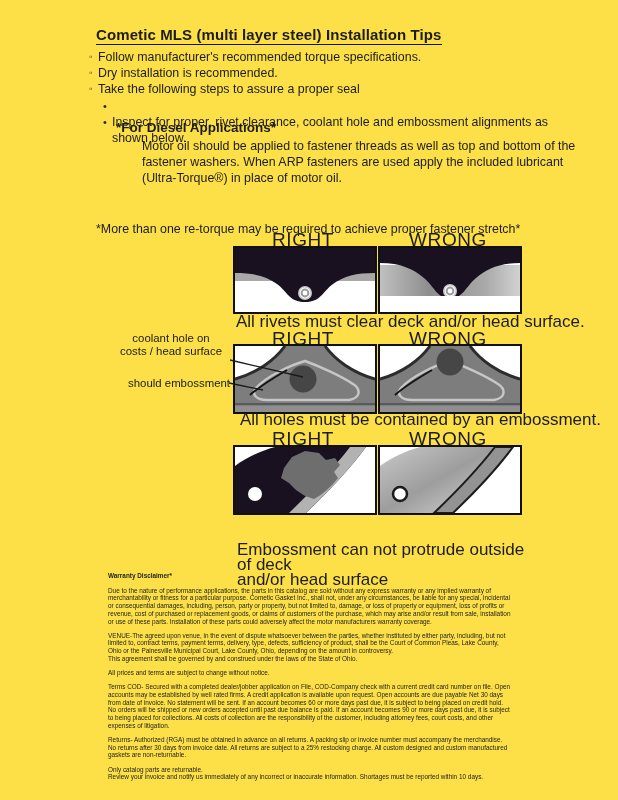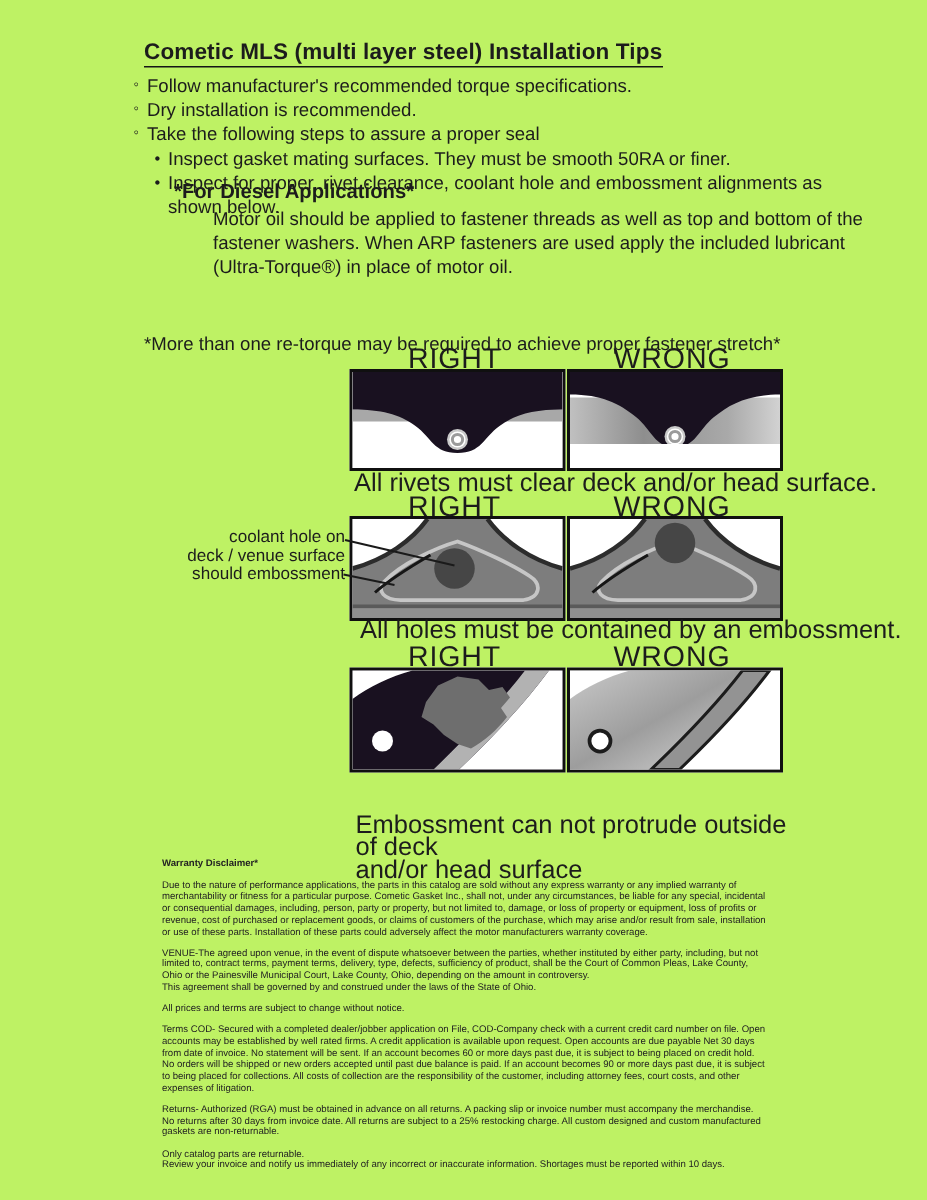--- a/index.html
+++ b/index.html
@@ -1,17 +1,17 @@
 <!DOCTYPE html>
 <html><head>
 <meta charset="utf-8">
 <style>
   html,body{margin:0;padding:0;background:#ffffff;}
   .page{
-    position:relative;width:618px;height:800px;background:#bef264;overflow:hidden;
+    position:relative;width:618px;height:800px;background:#fde047;overflow:hidden;
     font-family:"Liberation Sans","DejaVu Sans",sans-serif;color:#1c1c1c;
   }
   .abs{position:absolute;}
   .title{
     left:96px;top:26px;font-size:15px;font-weight:bold;
     border-bottom:1.6px solid #151515;padding-bottom:1px;letter-spacing:.1px;
   }
   .bullets{left:89px;top:49px;width:460px;font-size:12.4px;line-height:16.2px;}
   .bullet-row{display:flex;}
   .bullet-glyph{width:9px;flex:0 0 9px;font-size:10px;line-height:16.2px;}
@@ -49,21 +49,20 @@
     <div class="bullet-row">
       <span class="bullet-glyph">◦</span>
       <span>Dry installation is recommended.</span>
     </div>
     <div class="bullet-row">
       <span class="bullet-glyph">◦</span>
       <span>Take the following steps to assure a proper seal</span>
     </div>
     <div class="bullet-row sub">
       <span class="bullet-glyph">•</span>
-      <span>Inspect gasket mating surfaces.  They must be smooth 50RA or finer.</span>
     </div>
     <div class="bullet-row sub">
       <span class="bullet-glyph">•</span>
       <span>Inspect for proper, rivet clearance, coolant hole and embossment alignments as shown below.</span>
     </div>
   </div>
 
   <div class="abs diesel-h">*For Diesel Applications*</div>
   <div class="abs para p1">Motor oil should be applied to fastener threads as well as top and bottom of the fastener washers. When ARP fasteners are used apply the included lubricant (Ultra-Torque®) in place of motor oil.</div>
   <div class="abs para pnote">*More than one re-torque may be required to achieve proper fastener stretch*</div>
@@ -98,23 +97,23 @@
       <circle cx="70" cy="43" r="5.4" fill="#ffffff"></circle>
       <circle cx="70" cy="43" r="3.4" fill="#ffffff" stroke="#9b9b9b" stroke-width="2"></circle>
       <rect x="0" y="48" width="140" height="16" fill="#ffffff"></rect>
     </svg>
   </div>
   <div class="abs cap" style="left:236px;top:314px;">All rivets must clear deck and/or head surface.</div>
 
   <div class="abs rw-label" style="left:233px;top:328px;">RIGHT</div>
   <div class="abs rw-label" style="left:378px;top:328px;">WRONG</div>
 
-  <div class="abs coolant-label" style="left:112px;top:352px;width:118px;">
+  <div class="abs coolant-label" style="left:112px;top:332px;width:118px;text-align:center;">
     <div>coolant hole on</div>
-    <div>deck / venue surface</div>
+    <div>costs / head surface</div>
   </div>
   <div class="abs coolant-label" style="left:92px;top:377px;width:138px;">should embossment</div>
 
   <div class="abs dbox" style="left:233px;top:344px;">
     <svg width="140" height="66" viewBox="0 0 140 66">
       <rect width="140" height="66" fill="#7d7d7d"></rect>
       <rect x="0" y="57" width="140" height="2.5" fill="#5a5a5a"></rect>
       <rect x="0" y="59.5" width="140" height="6.5" fill="#8f8f8f"></rect>
       <path d="M0,0 H50 C40,14 22,27 0,33 Z" fill="#ffffff"></path>
       <path d="M140,0 H90 C100,14 118,27 140,33 Z" fill="#ffffff"></path>

